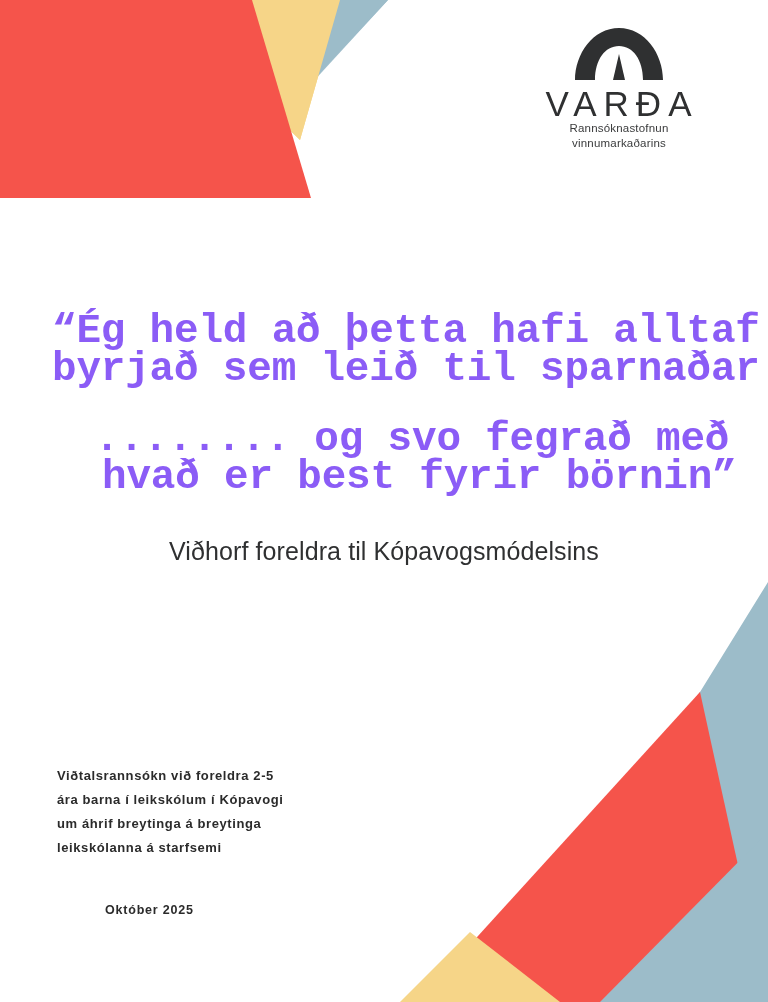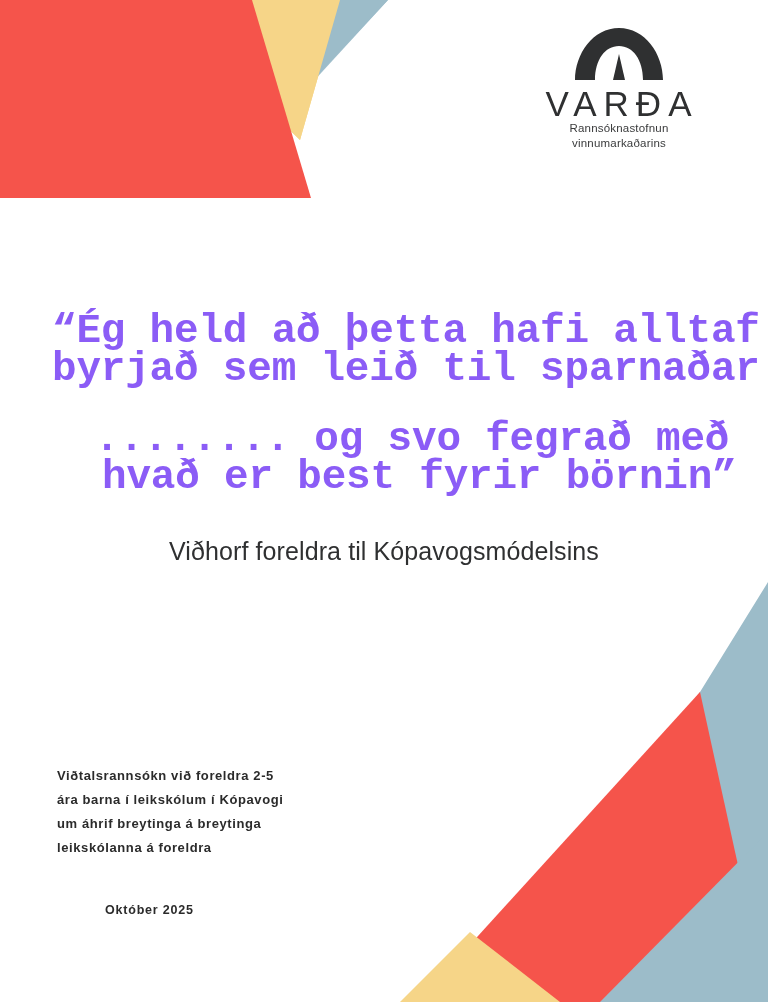--- a/index.html
+++ b/index.html
@@ -173,19 +173,19 @@
       <div class="title-line l3">........ og svo fegrað með</div>
       <div class="title-line l4">hvað er best fyrir börnin”</div>
     </div>
 
     <div class="subtitle">Viðhorf foreldra til Kópavogsmódelsins</div>
 
     <div class="desc">
       <div>Viðtalsrannsókn við foreldra 2-5</div>
       <div>ára barna í leikskólum í Kópavogi</div>
       <div>um áhrif breytinga á breytinga</div>
-      <div>leikskólanna á foreldra</div>
+      <div>leikskólanna á starfsemi</div>
     </div>
 
     <div class="date">Október 2025</div>
 
   </div>
 </div>
 
 </body></html>

